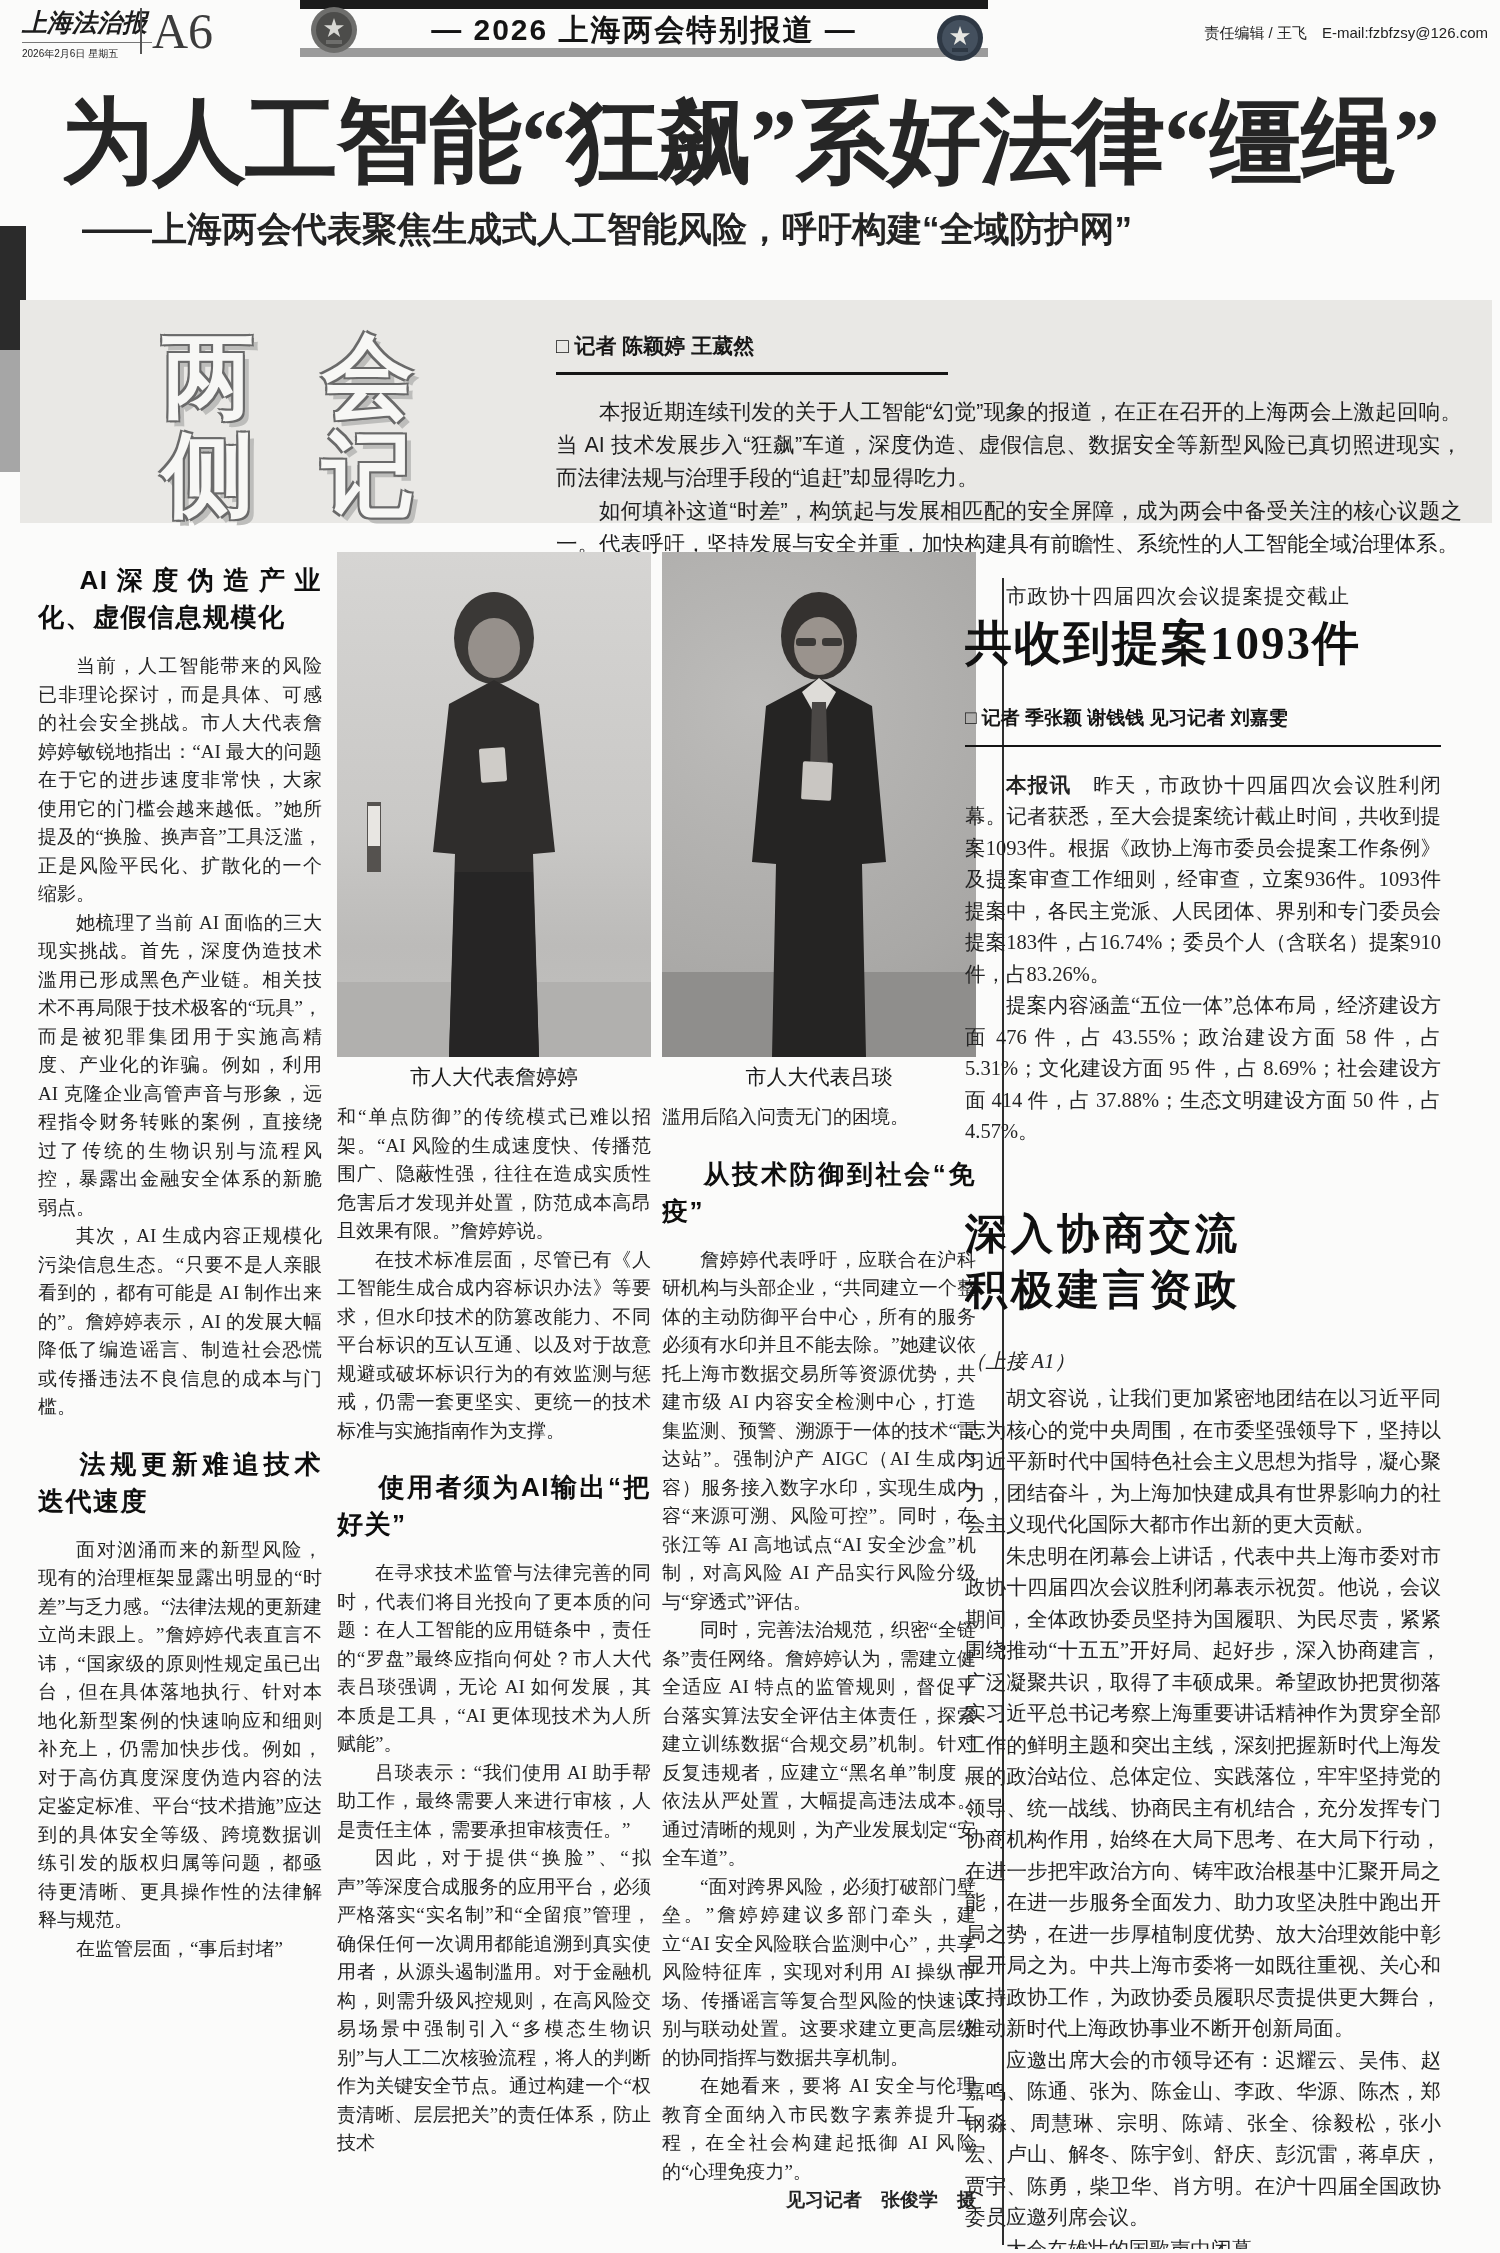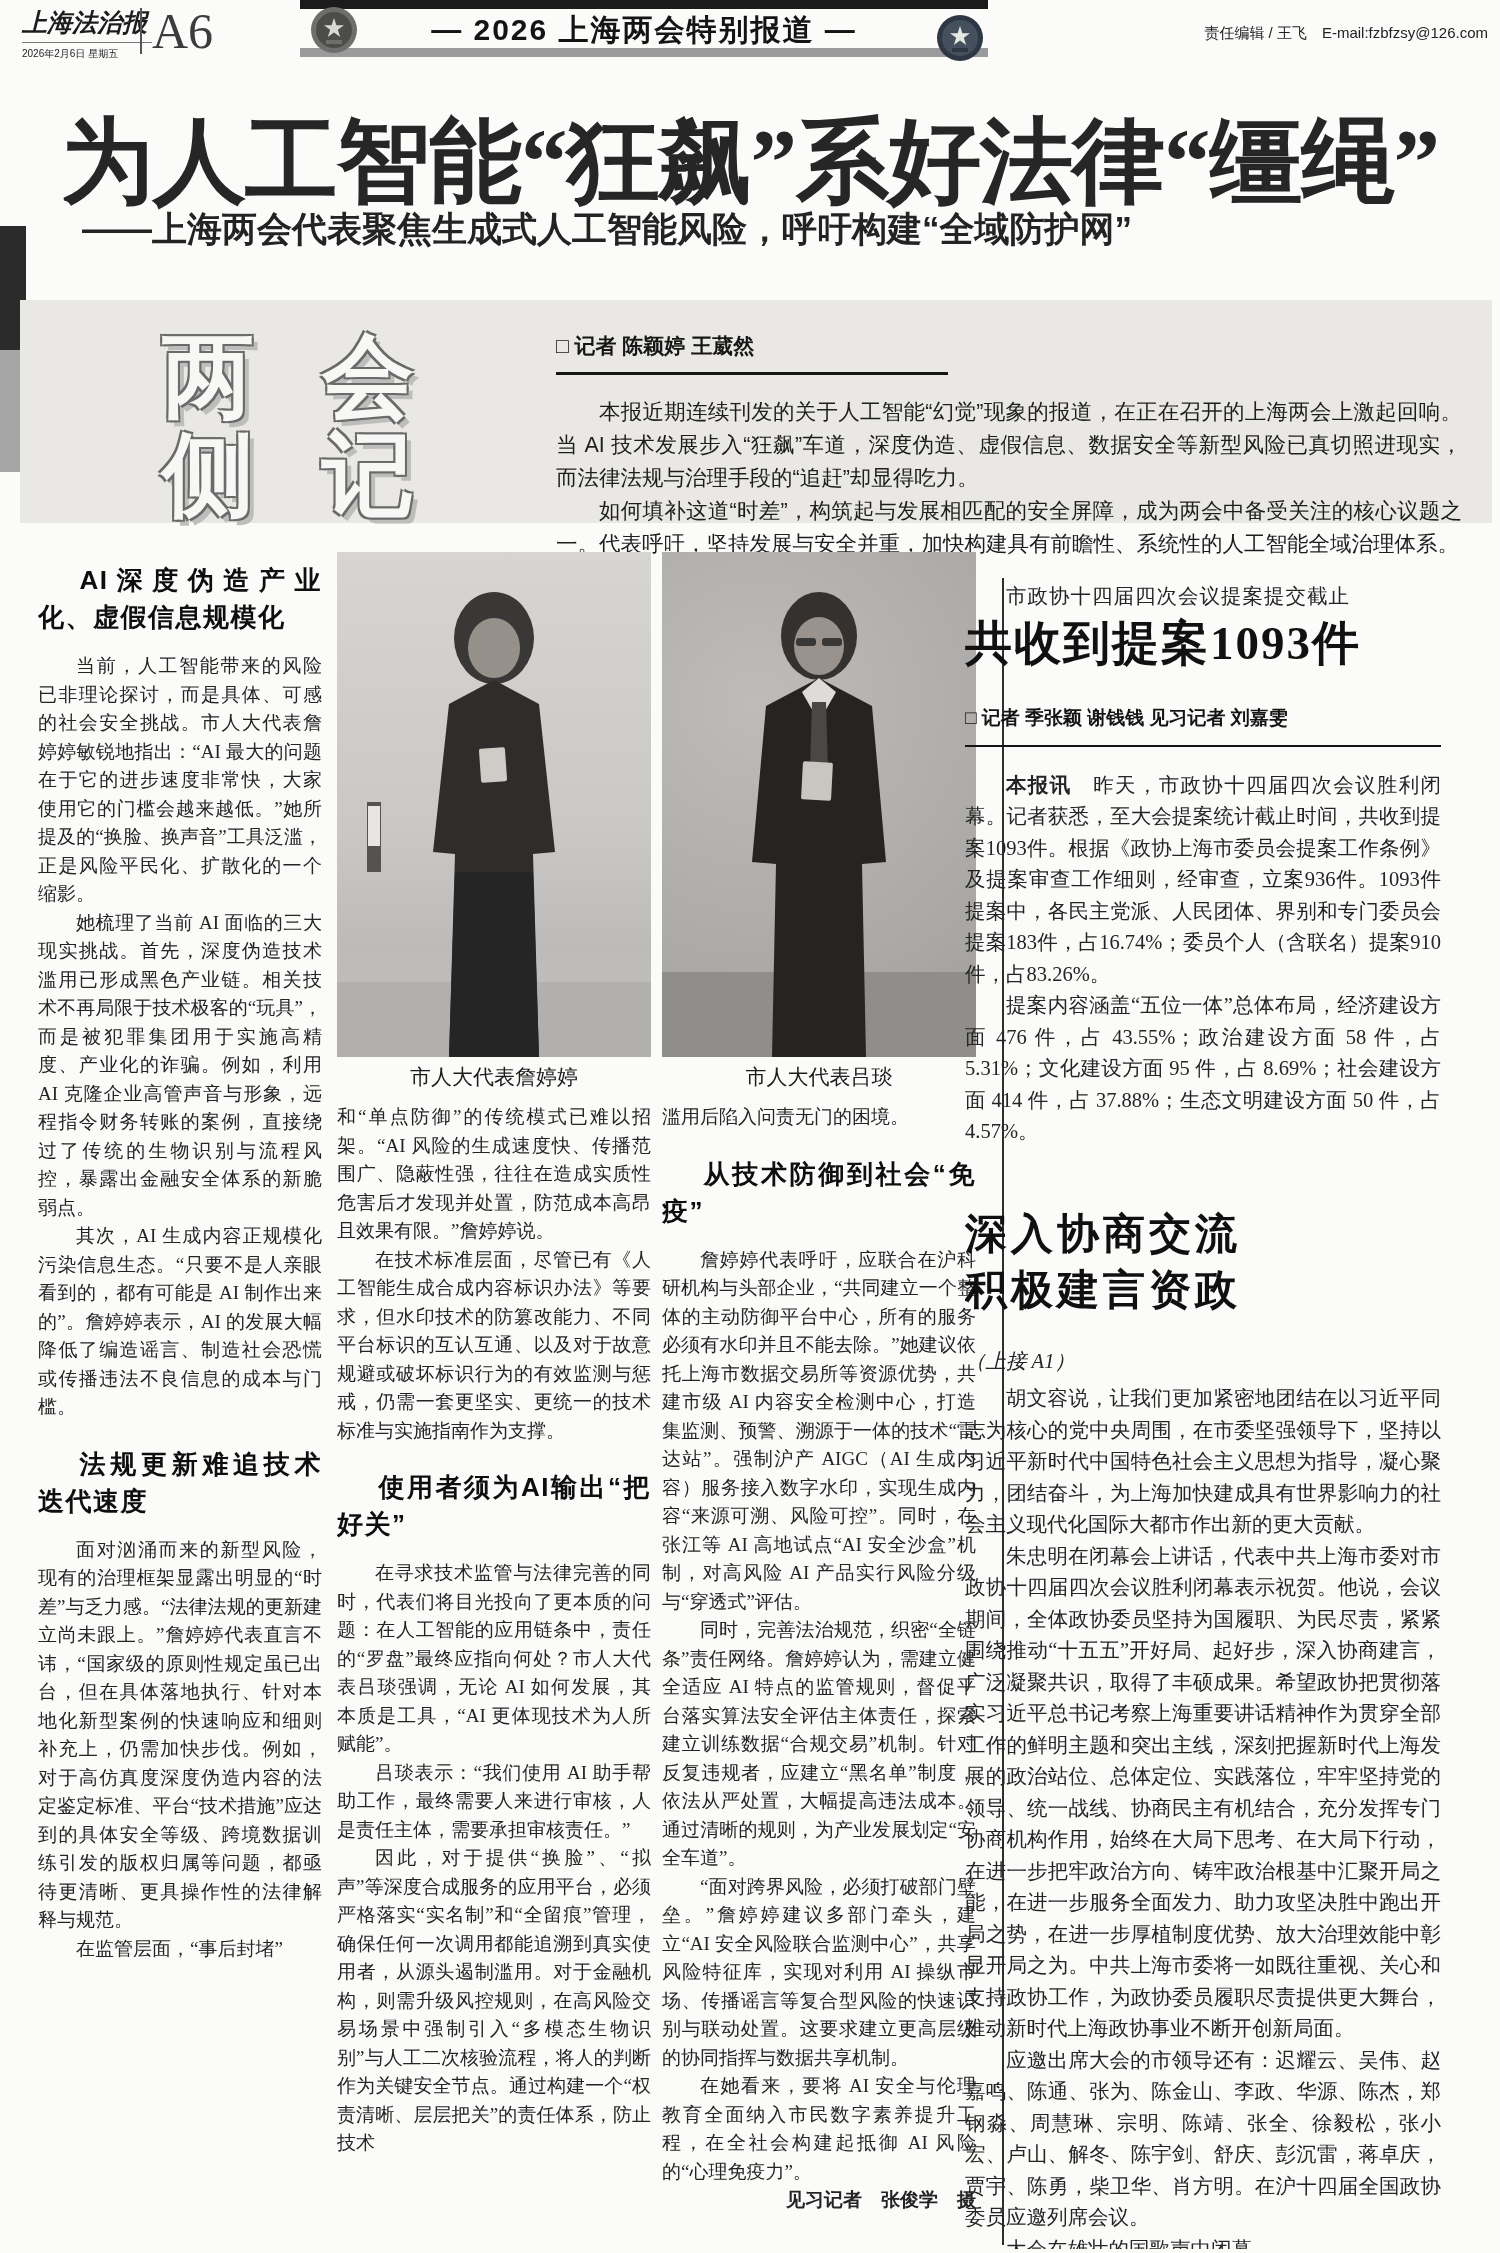--- a/index.html
+++ b/index.html
@@ -16,21 +16,21 @@
   .banner{position:absolute;left:300px;top:0;width:688px;height:58px;}
   .banner .bar-top{position:absolute;left:0;top:0;width:100%;height:9px;background:#1b1b1b;}
   .banner .bar-bottom{position:absolute;left:0;top:48px;width:100%;height:9px;background:#9b9b9b;}
   .banner .title{position:absolute;left:0;top:10px;width:100%;text-align:center;font-size:30px;font-weight:bold;
         font-family:"Liberation Sans",sans-serif;color:#141414;letter-spacing:2px;}
   .emblem{position:absolute;top:6px;width:48px;height:48px;}
   .emblem.left{left:10px;} .emblem.right{right:4px;top:14px;}
   .editor{position:absolute;right:12px;top:24px;font-size:15px;font-family:"Liberation Sans",sans-serif;color:#222;}
 
   
-  .headline{position:absolute;left:8px;top:112px;width:1484px;text-align:center;font-size:93px;line-height:100px;
+  .headline{position:absolute;left:8px;top:92px;width:1484px;text-align:center;font-size:93px;line-height:100px;
         font-weight:900;font-family:"Liberation Serif",serif;color:#262626;letter-spacing:-1px;white-space:nowrap;}
   .dek{position:absolute;left:82px;top:206px;font-size:35px;font-weight:bold;
         font-family:"Liberation Sans",sans-serif;color:#232323;}
 
   
   .black-tab{position:absolute;left:0;top:226px;width:26px;height:124px;background:#2b2b2b;}
   .gray-tab{position:absolute;left:0;top:350px;width:26px;height:122px;background:#a6a6a6;}
   .intro-box{position:absolute;left:20px;top:300px;width:1472px;height:223px;background:#e9e8e5;}
   .tag{position:absolute;left:108px;top:28px;width:340px;display:grid;grid-template-columns:repeat(2,160px);row-gap:2px;}
   .tag span{font-size:92px;line-height:96px;font-weight:900;font-family:"Liberation Sans",sans-serif;text-align:center;

